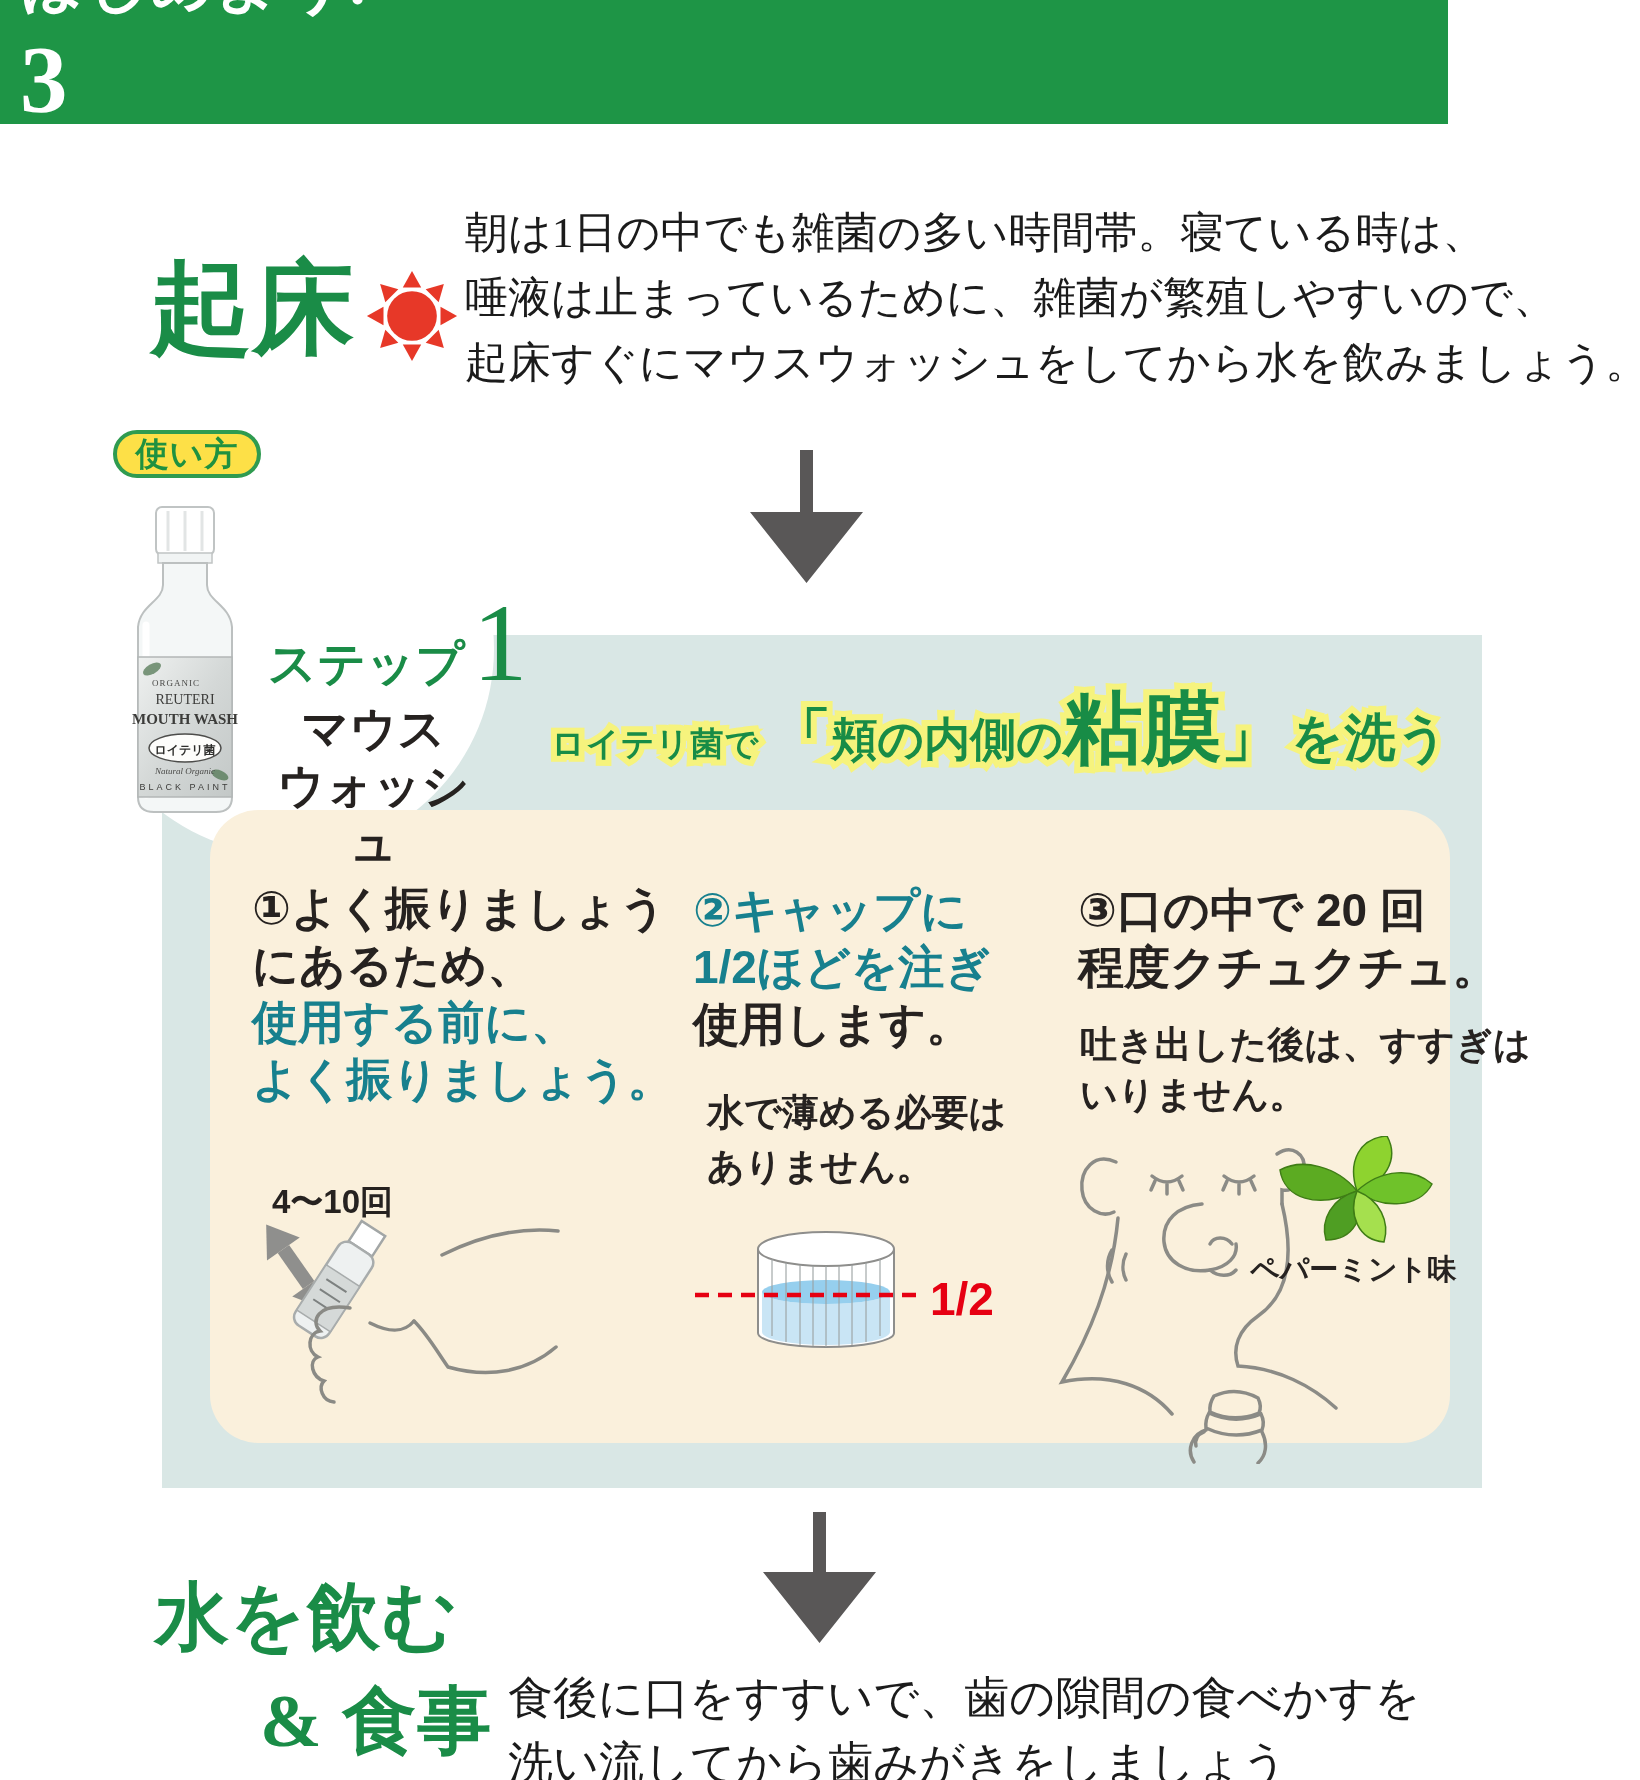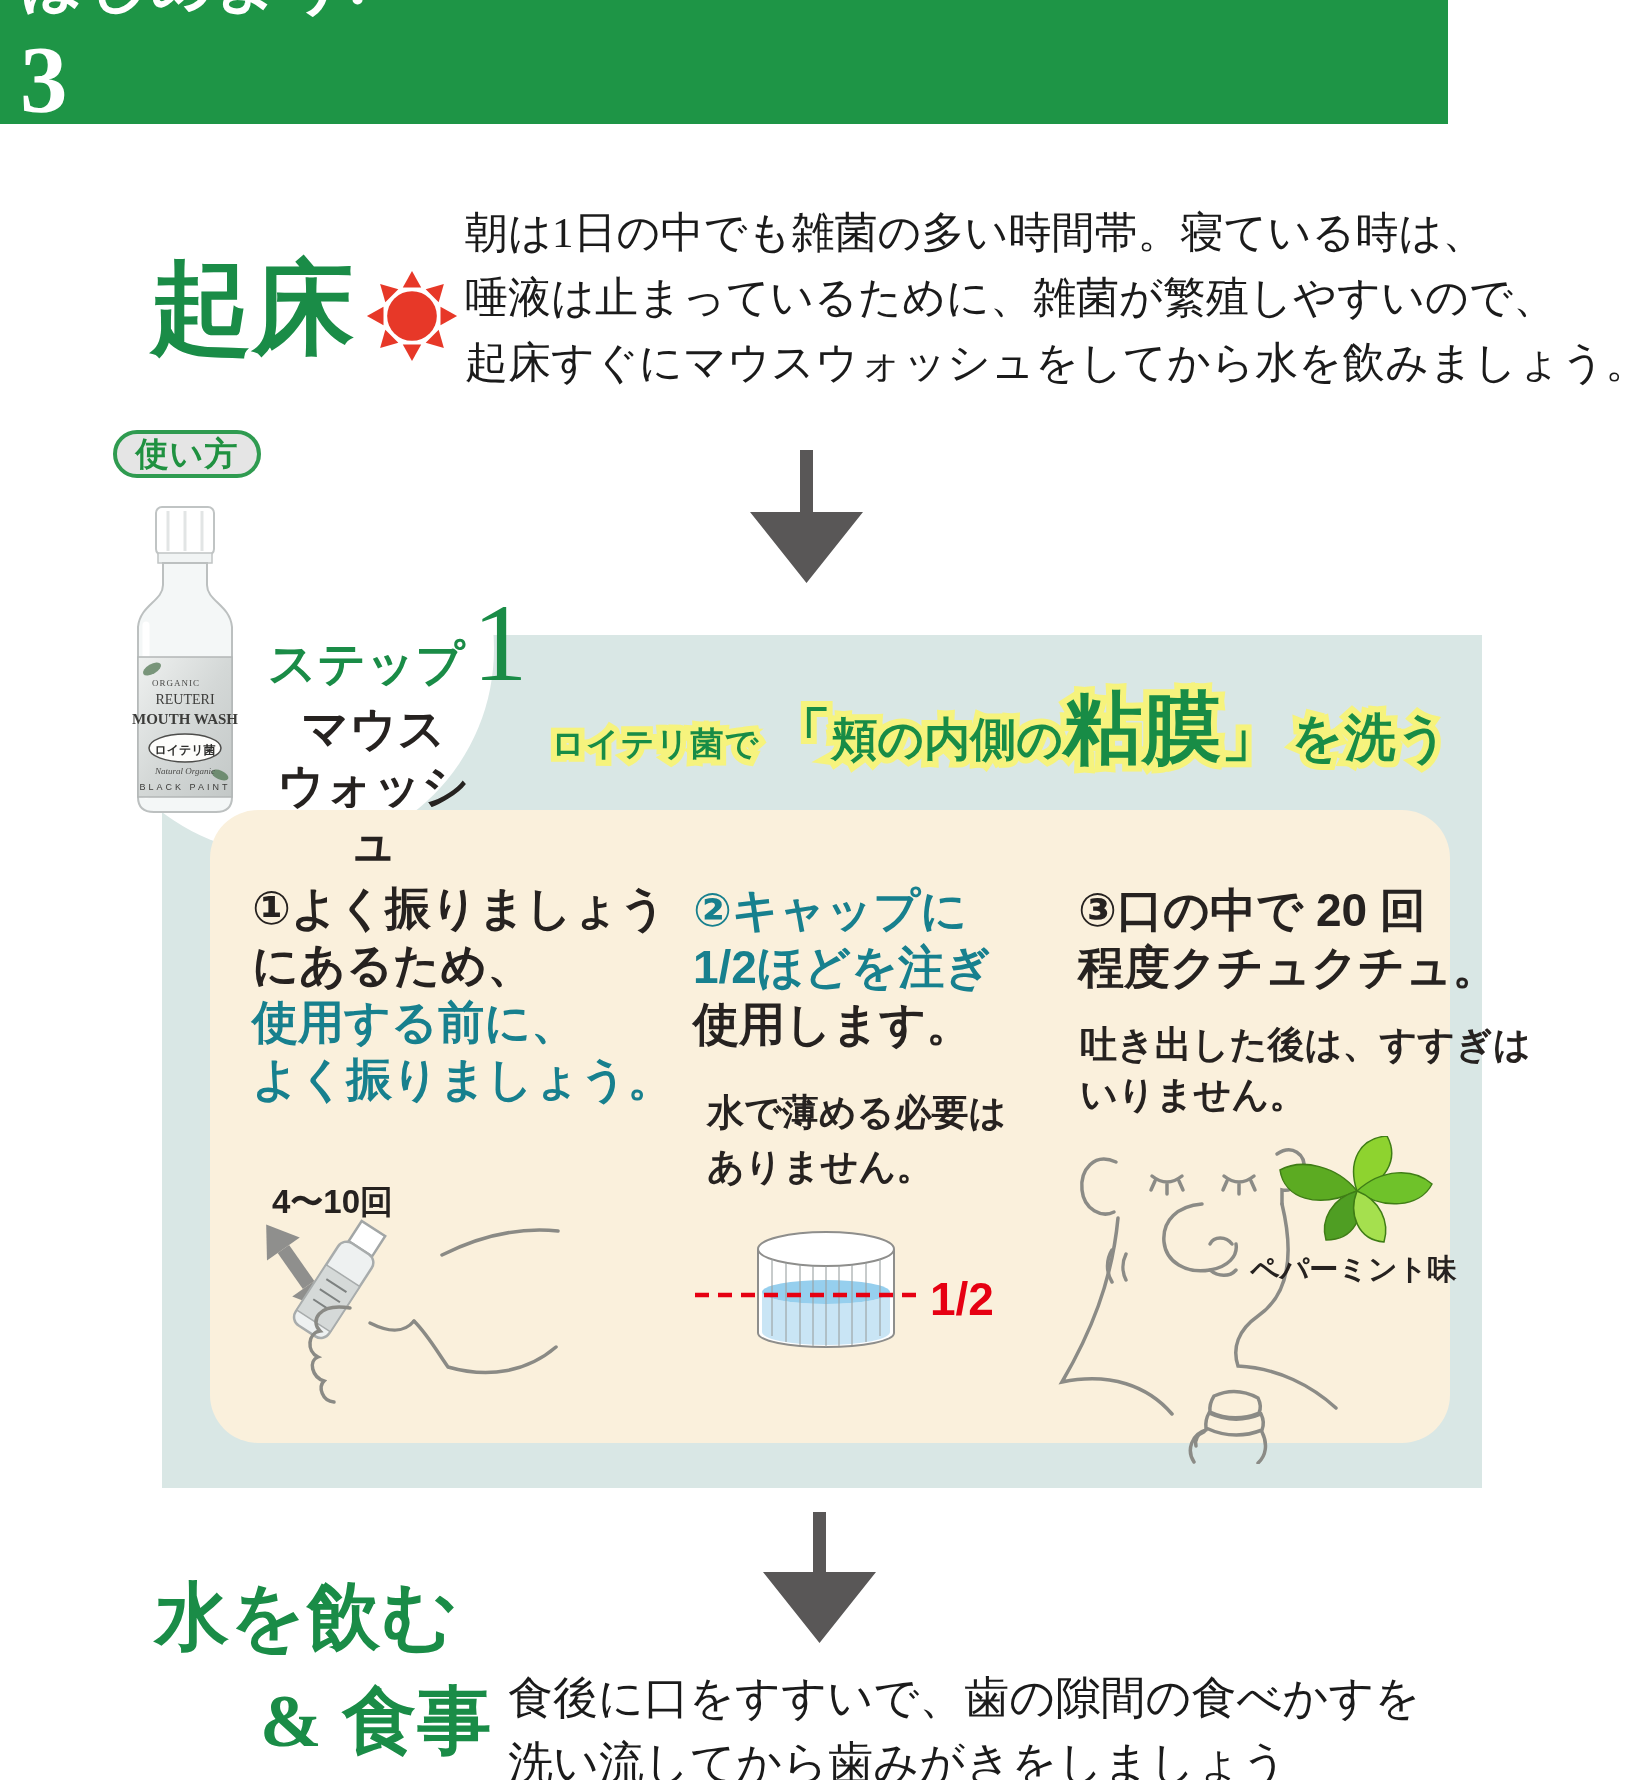--- a/index.html
+++ b/index.html
@@ -15,21 +15,21 @@
   .hd2{font-size:95px;font-weight:bold;margin:0 4px 0 20px;}
   .hd3{font-size:46px;font-weight:bold;letter-spacing:2px;}
 
   
   .wake-title{position:absolute;left:150px;top:258px;font-size:102px;font-weight:bold;color:#1a8c47;
     line-height:1;letter-spacing:0px;}
   .sun{position:absolute;left:366px;top:270px;}
   .intro{position:absolute;left:465px;top:200px;font-size:43px;line-height:65px;color:#1b1b1b;white-space:nowrap;}
 
   .usage-badge{position:absolute;left:113px;top:430px;width:148px;height:48px;border:4px solid #2f9b50;
-    border-radius:30px;background:#e5e5e5;color:#1f9140;font-size:33px;font-weight:bold;
+    border-radius:30px;background:#fde047;color:#1f9140;font-size:33px;font-weight:bold;
     display:flex;align-items:center;justify-content:center;box-sizing:border-box;letter-spacing:1px;}
 
   .arrow1{position:absolute;left:745px;top:450px;}
   .arrow2{position:absolute;left:758px;top:1512px;}
 
   .blue-box{position:absolute;left:162px;top:635px;width:1320px;height:853px;background:#d9e7e5;}
   .white-circle{position:absolute;left:82px;top:443px;width:412px;height:412px;border-radius:50%;background:#ffffff;}
   .bottle{position:absolute;left:116px;top:505px;}
 
   .step1-row{position:absolute;left:268px;top:588px;display:flex;align-items:baseline;color:#1a8c47;

